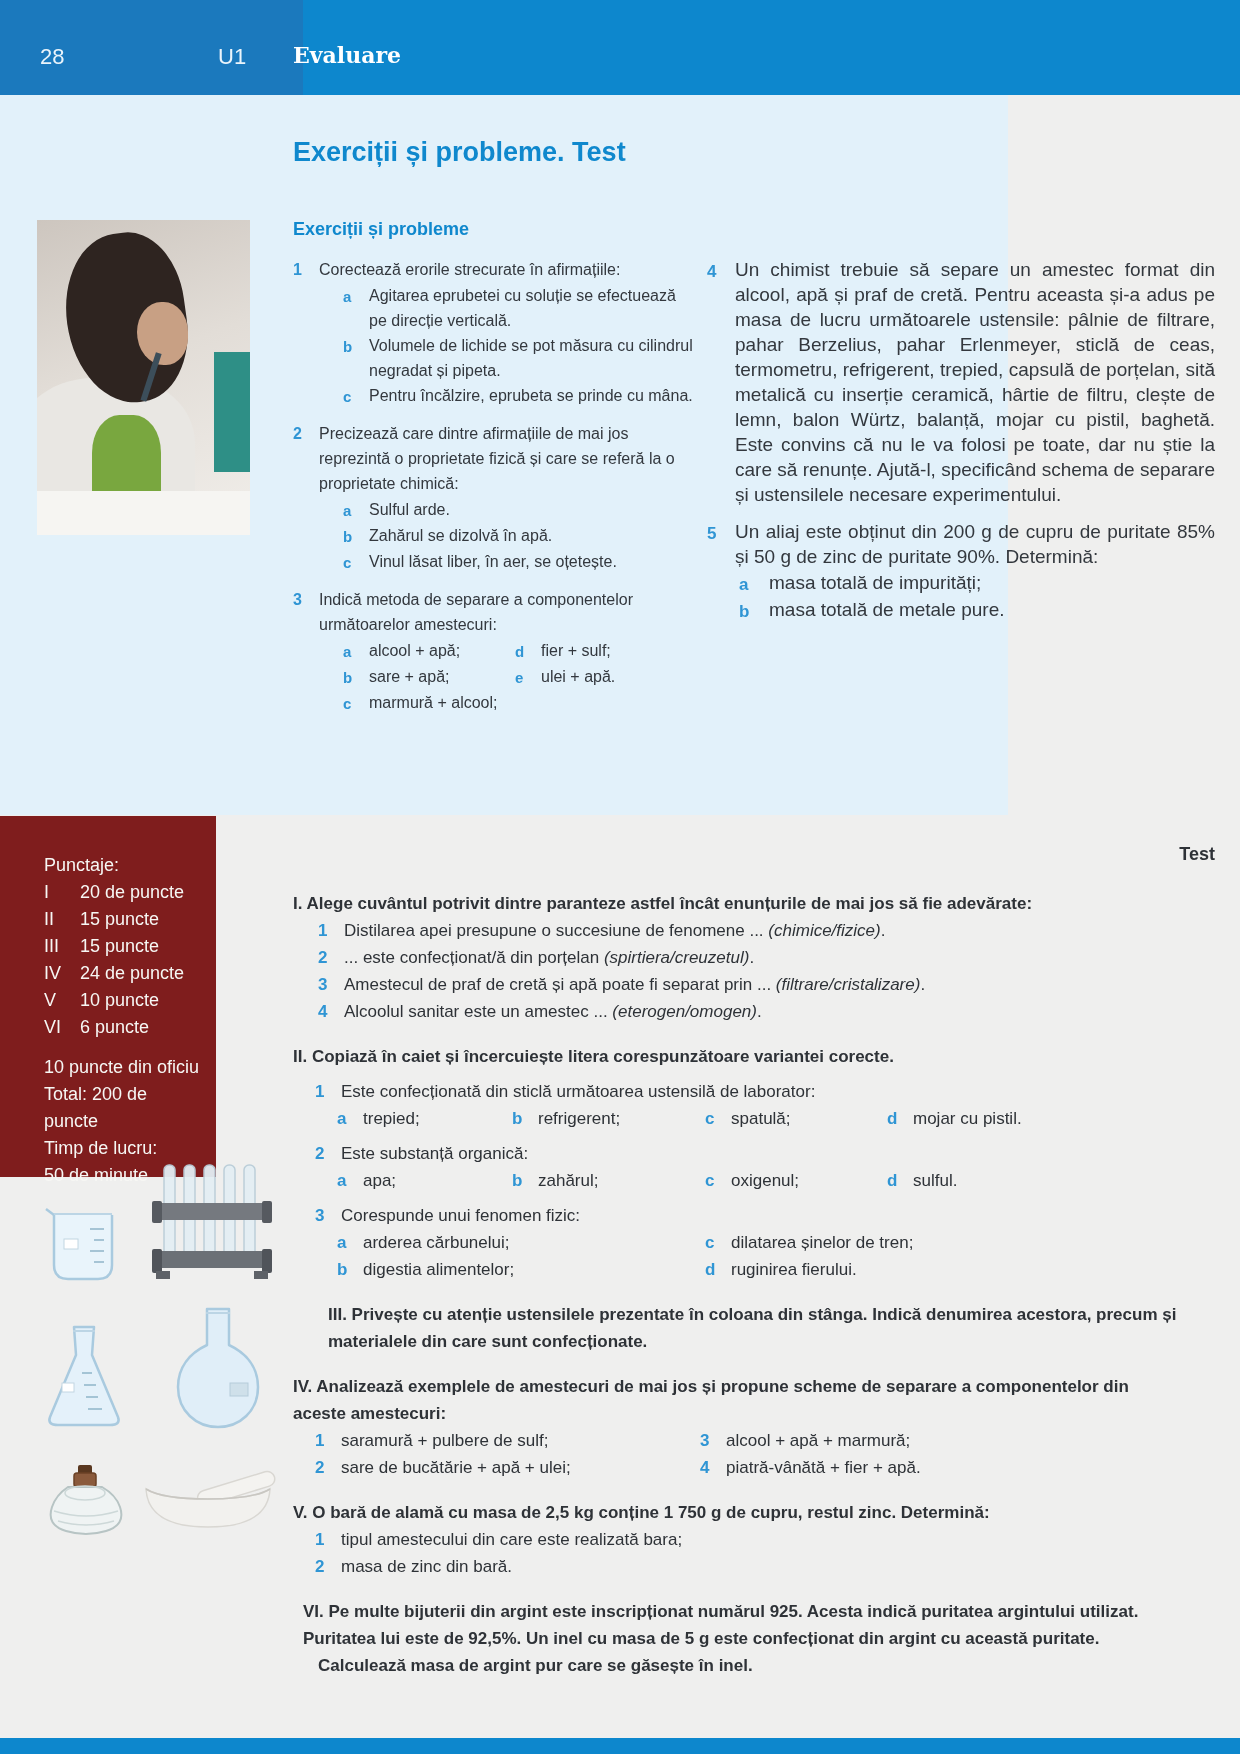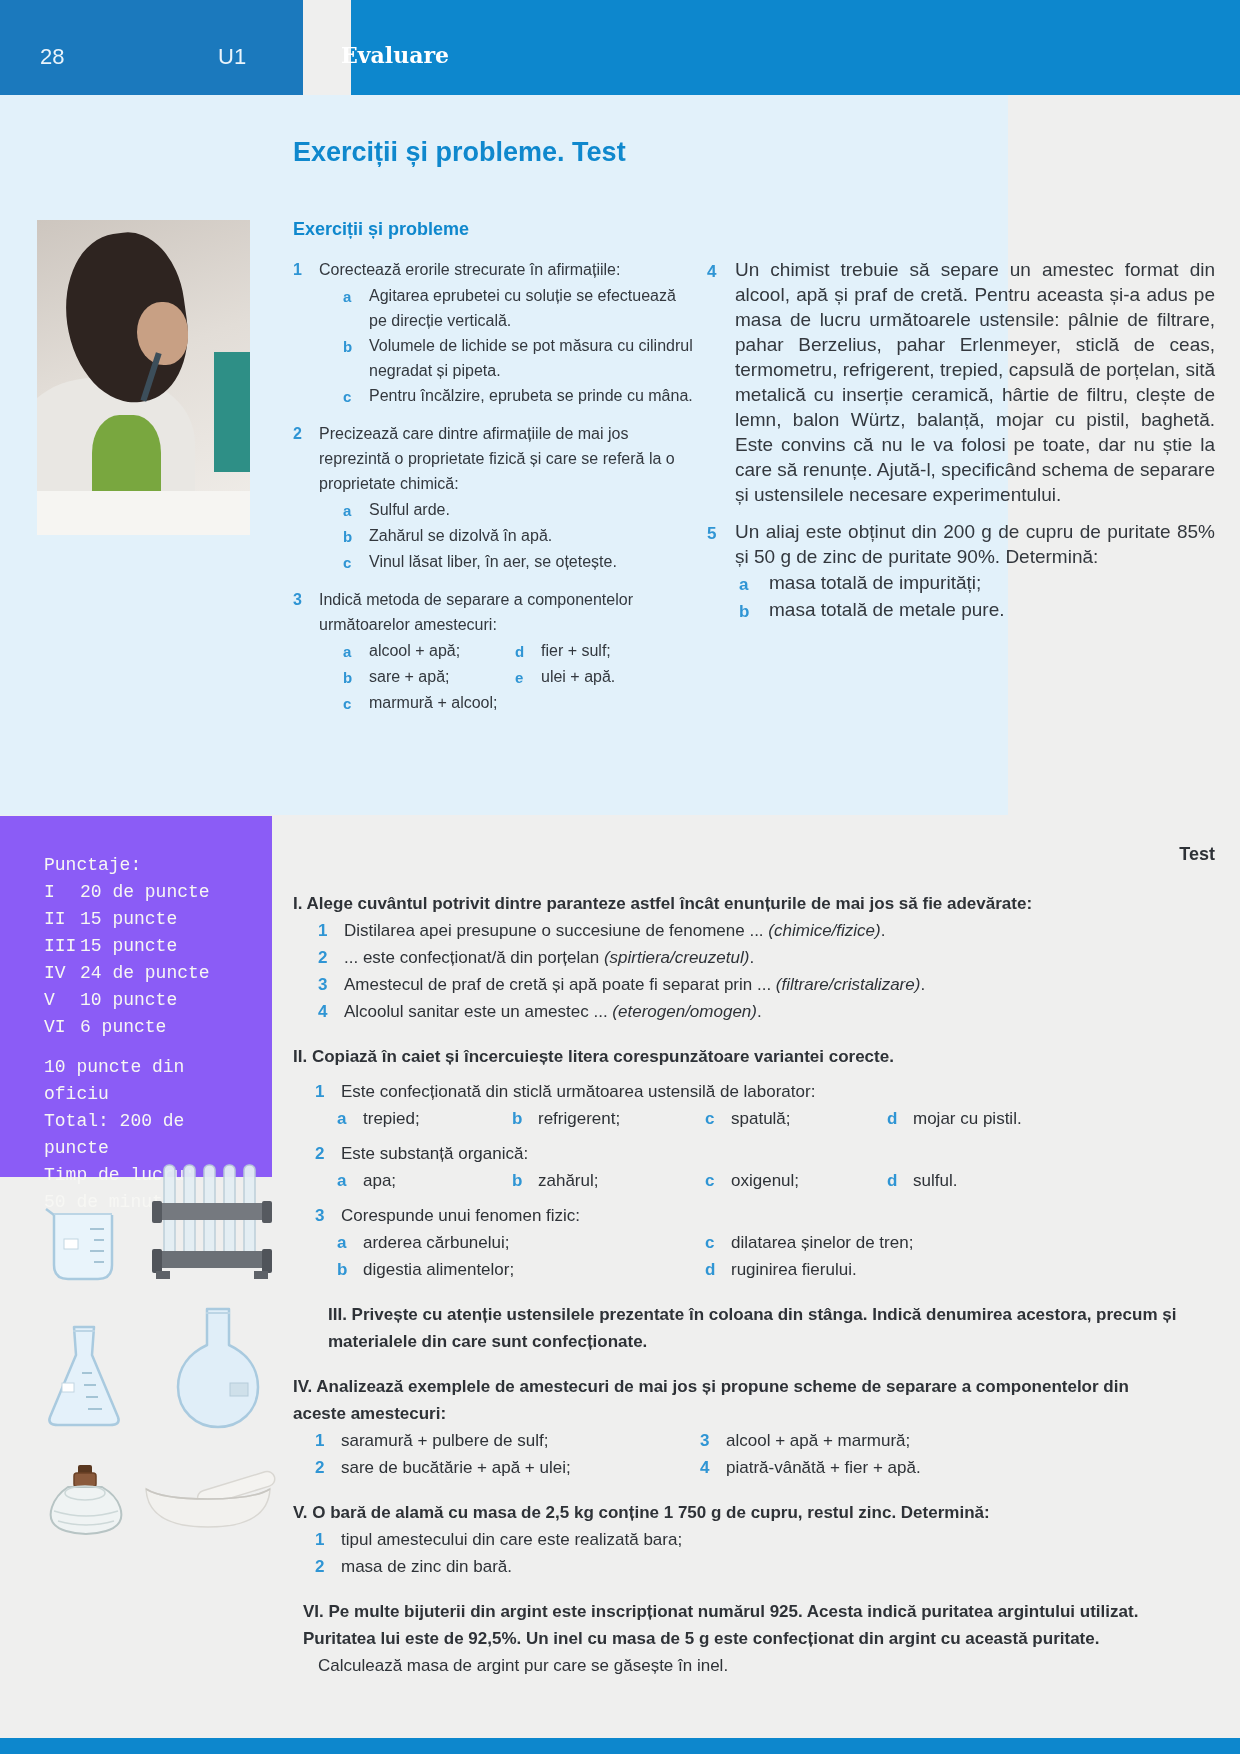--- a/index.html
+++ b/index.html
@@ -2,21 +2,21 @@
 <html lang="ro"><head>
 <meta charset="utf-8">
 <style>
   html,body{margin:0;padding:0;}
   body{font-family:"Liberation Sans",sans-serif;background:#ffffff;}
   .page{position:relative;width:1240px;height:1754px;overflow:hidden;background:#efefee;}
 
   
   .header{position:absolute;top:0;left:0;width:1240px;height:95px;display:flex;}
   .header-left{width:303px;height:100%;background:#1b79bd;position:relative;flex:none;}
-  .header-right{flex:1;height:100%;background:#0d87cd;position:relative;margin-left:48px;}
+  .header-right{flex:1;height:100%;background:#0d87cd;position:relative;}
   .page-number{position:absolute;left:40px;top:44px;color:#eaf4fb;font-size:22px;}
   .unit-badge{position:absolute;left:218px;top:44px;color:#eaf4fb;font-size:22px;}
   .section-label{position:absolute;left:-10px;top:42px;color:#ffffff;font-size:22px;font-weight:bold;
     font-family:"DejaVu Serif",serif;}
 
   
   .blue-section{position:absolute;top:95px;left:0;width:1008px;height:720px;background:#e2f1fa;}
   .page-title{position:absolute;left:293px;top:42px;font-size:27px;font-weight:bold;color:#0f88cd;}
 
   .photo{position:absolute;left:37px;top:125px;width:213px;height:315px;overflow:hidden;
@@ -44,22 +44,22 @@
   .sub{display:flex;}
   .sub>.mk{width:26px;flex:none;font-size:15px;padding-top:1px;}
   .colB .subs{margin-left:4px;}
   .colB .sub>.mk{width:30px;font-size:17px;padding-top:2px;}
   .sub-grid{display:flex;margin-left:24px;margin-top:1px;}
   .sub-grid .sc1{width:172px;flex:none;}
   .sub-grid .sub>.mk{width:26px;}
 
   
   .test-section{position:absolute;top:815px;left:0;width:1240px;height:939px;background:#efefee;}
-  .score-box{position:absolute;left:0;top:1px;width:272px;height:361px;background:#8b5cf6;
-    color:#f7f7f4;font-family:Liberation Mono, monospace;font-size:18px;line-height:27px;
+  .score-box{position:absolute;left:0;top:1px;width:216px;height:361px;background:#7f1d1d;
+    color:#f7f7f4;font-family:Liberation Sans, sans-serif;font-size:18px;line-height:27px;
     padding:36px 16px 0 44px;box-sizing:border-box;}
   .score-row{display:flex;}
   .score-roman{width:36px;flex:none;}
   .score-gap{height:13px;}
 
   
   .test-content{position:absolute;left:293px;top:26px;width:922px;color:#2e3237;
     font-size:17px;line-height:27px;}
   .test-heading{font-weight:bold;font-size:18px;margin-bottom:22px;text-align:right;}
   .tintro{font-weight:bold;}
@@ -70,21 +70,21 @@
   .topts{display:grid;grid-template-columns:175px 193px 182px auto;padding-left:44px;}
   .topt{display:flex;}
   .topt>.mk{width:26px;flex:none;}
   .topts2{display:flex;padding-left:44px;}
   .topts2 .oc1{width:368px;flex:none;}
   .iv-grid{display:flex;padding-left:22px;}
   .iv-grid .ic1{width:385px;flex:none;}
   .nitem{display:flex;}
   .nitem>.mk{width:26px;flex:none;}
   .v-items{padding-left:22px;}
-  .vi-line2{padding-left:25px;font-weight:normal;}
+  .vi-line2{padding-left:25px;font-weight:bold;}
   .sec{margin-bottom:18px;}
   .w-880{max-width:880px;margin-left:10px;}
   .w-860{max-width:860px;}
   .w-900{max-width:900px;margin-left:35px;}
 
   
   .lab{position:absolute;}
   .lab svg{display:block;}
 
   

